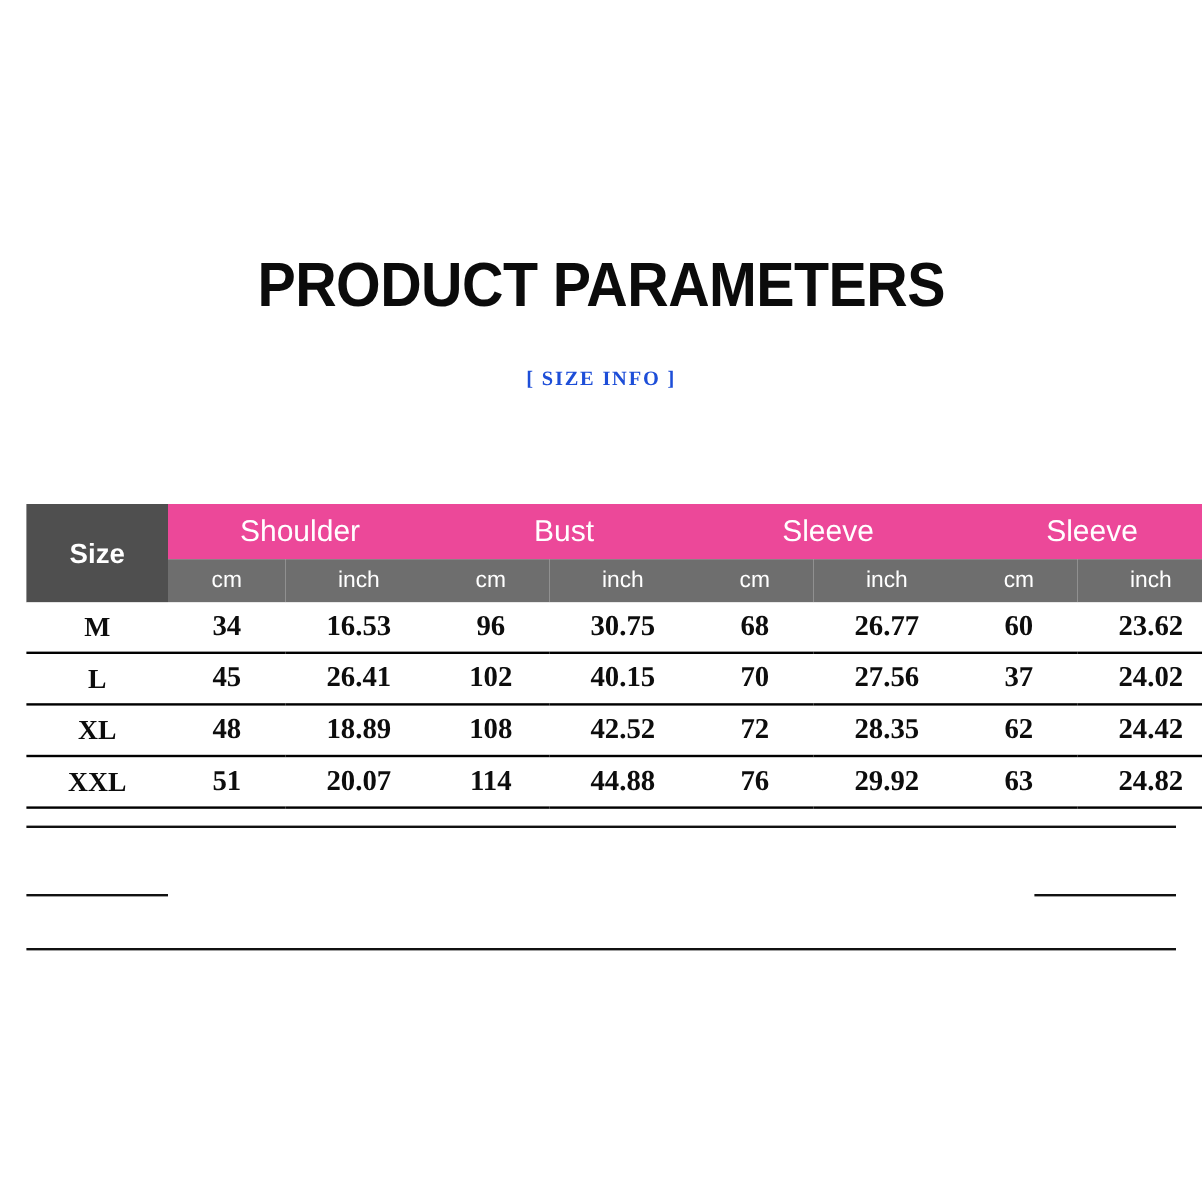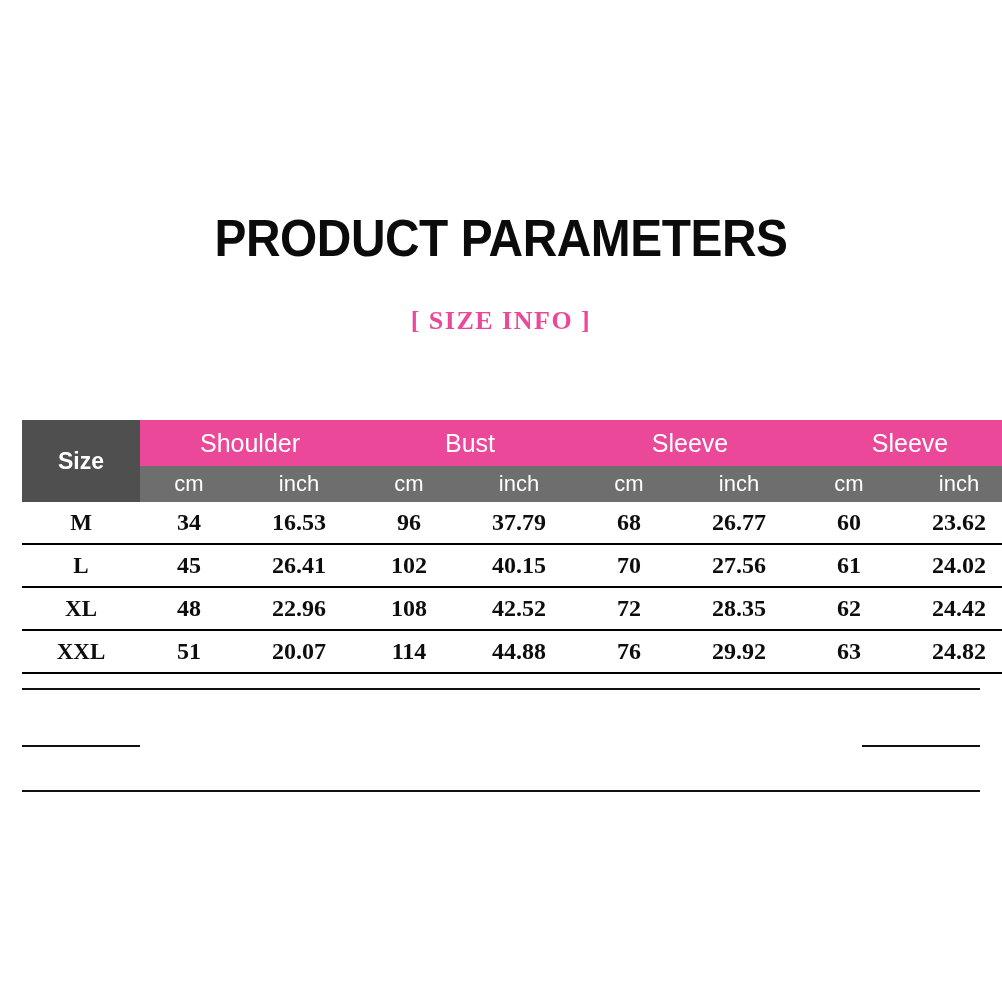--- a/index.html
+++ b/index.html
@@ -38,23 +38,23 @@
   }
 
   .subtitle {
     position: absolute;
     top: 306px;
     left: 0;
     width: 100%;
     text-align: center;
     font-family: "Liberation Serif", serif;
     font-weight: bold;
-    font-size: 26px;
+    font-size: 17px;
     letter-spacing: 1.5px;
-    color: #ec4899;
+    color: #1d4ed8;
   }
 
   .table-wrap {
     position: absolute;
     top: 420px;
     left: 22px;
     width: 958px;
   }
 
   table.size-table {
@@ -85,21 +85,21 @@
     background: #4f4f4f;
     font-weight: bold;
     font-size: 23px;
     margin-top: 37px;
   }
 
   .hdr-units td {
     background: #6e6e6e;
     color: #ffffff;
     font-family: "Liberation Sans", sans-serif;
-    font-size: 22px;
+    font-size: 19px;
     text-align: center;
     height: 36px;
     vertical-align: middle;
   }
 
   
   .data-row td {
     height: 41px;
     text-align: center;
     vertical-align: middle;
@@ -169,43 +169,43 @@
           <td>inch</td>
           <td>cm</td>
           <td>inch</td>
         </tr>
 
         <tr class="data-row">
           <td class="size-cell">M</td>
           <td>34</td>
           <td>16.53</td>
           <td>96</td>
-          <td>37.79</td>
+          <td>30.75</td>
           <td>68</td>
           <td>26.77</td>
           <td>60</td>
           <td>23.62</td>
         </tr>
 
         <tr class="data-row">
           <td class="size-cell">L</td>
           <td>45</td>
           <td>26.41</td>
           <td>102</td>
           <td>40.15</td>
           <td>70</td>
           <td>27.56</td>
-          <td>61</td>
+          <td>37</td>
           <td>24.02</td>
         </tr>
 
         <tr class="data-row">
           <td class="size-cell">XL</td>
           <td>48</td>
-          <td>22.96</td>
+          <td>18.89</td>
           <td>108</td>
           <td>42.52</td>
           <td>72</td>
           <td>28.35</td>
           <td>62</td>
           <td>24.42</td>
         </tr>
 
         <tr class="data-row">
           <td class="size-cell">XXL</td>

